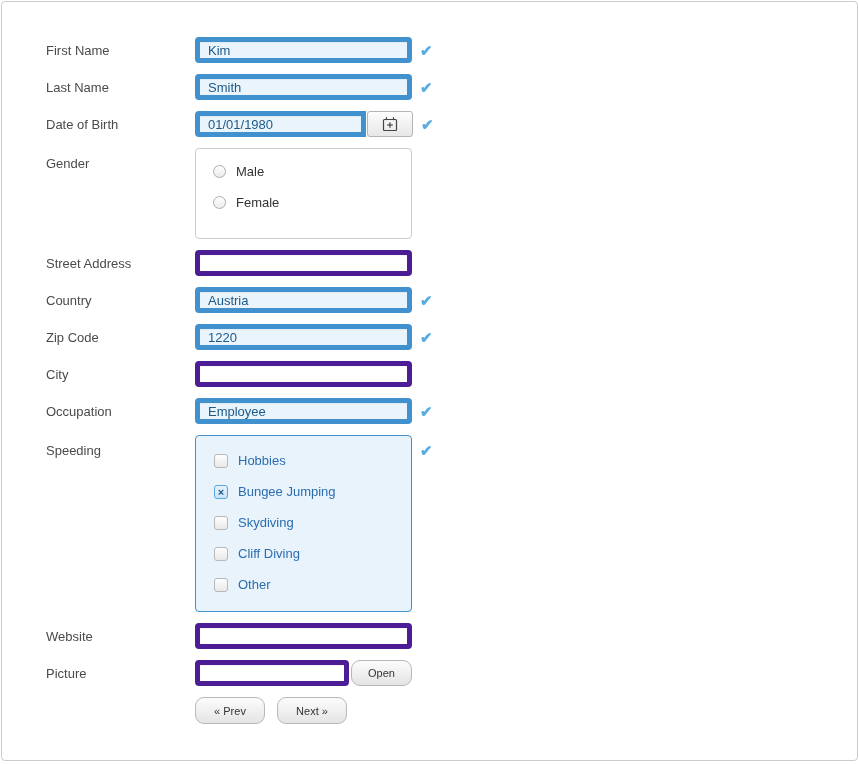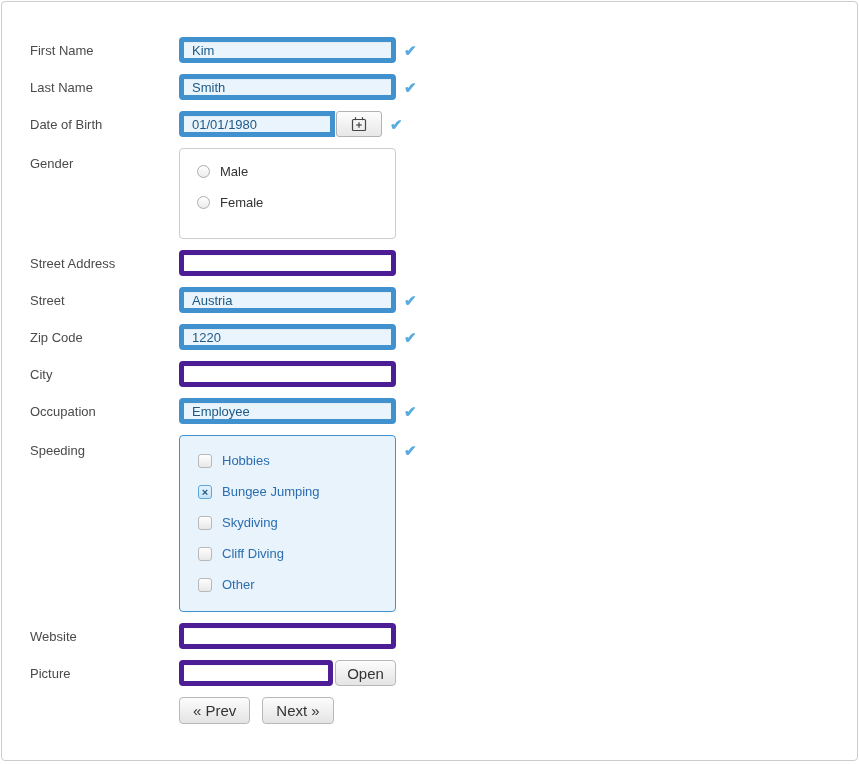--- a/index.html
+++ b/index.html
@@ -1,38 +1,38 @@
 <!DOCTYPE html>
 <html><head>
 <meta charset="utf-8">
 <style>
   * { margin:0; padding:0; box-sizing:border-box; }
   html,body { background:#fff; font-family:"Liberation Sans", sans-serif; }
   .panel {
     margin:1px; width:857px; height:760px;
     border:1px solid #ccc; border-radius:4px;
-    background:#fff; padding:35px 0 0 28px;
+    background:#fff; padding:35px 0 0 44px;
   }
   .row { display:flex; align-items:center; margin-bottom:11px; }
   .row.top { align-items:flex-start; }
   .lbl { width:149px; flex:none; font-size:13px; color:#4a4a4a; }
   .row.top .lbl { padding-top:8px; }
   .ctl { display:flex; align-items:center; }
   .ctl.top { align-items:flex-start;justify-content:flex-end; }
 
   .txt {
     width:217px; height:26px; border:5px solid #4c1d95; border-radius:4px;
     padding:0 8px; font-family:"Liberation Sans", sans-serif; font-size:13px;
     color:#1d5987; background:#fff; outline:none;
     box-shadow: inset 0 1px 1px rgba(0,0,0,0.04);
   }
   .txt[value]:not([value=""]) {
     border-color:#4191ce; background:#eaf4fc;
   }
-  .txt.date { width:156px; border-top-right-radius:0; border-bottom-right-radius:0; }
+  .txt.date { width:171px; border-top-right-radius:0; border-bottom-right-radius:0; }
 
   .cal-btn {
     width:46px; height:26px; margin-left:1px; flex:none;
     border:1px solid #b3b3b3; border-radius:3px;
     background:linear-gradient(#fdfdfd,#e7e7e7);
     display:flex; align-items:center; justify-content:center; cursor:pointer;
   }
 
   .check {
     margin-left:8px; width:18px; flex:none;
@@ -61,23 +61,23 @@
     color:#1d5987; font-weight:bold;
   }
   .cb:not(:empty) {
     border-color:#5aa7dc;
     background:linear-gradient(#e6f2fb,#c9e4f6);
   }
   .hobby-label { font-size:13px; color:#2a6db0; }
 
   .btn {
     height:27px; min-width:70px; padding:0 13px;
-    border:1px solid #b8b8b8; border-radius:4px;
+    border:1px solid #b8b8b8; border-radius:9px;
     background:linear-gradient(#fcfcfc,#e4e4e4);
-    font-family:"Liberation Sans", sans-serif; font-size:15px; color:#333;
+    font-family:"Liberation Sans", sans-serif; font-size:11px; color:#333;
     cursor:pointer;
   }
   .open-btn { height:26px; min-width:61px; margin-left:2px; padding:0 10px; }
   .txt.picture { width:154px; }
   .nav-row { margin-left:149px; display:flex; gap:12px; margin-top:0; }
 </style>
 </head>
 <body>
 
 <div class="panel">
@@ -133,21 +133,21 @@
 
   <div class="row">
     <label class="lbl">Street Address</label>
     <div class="ctl">
       <input class="txt" type="text" value="" style="">
       <span class="check"></span>
     </div>
   </div>
 
   <div class="row">
-    <label class="lbl">Street</label>
+    <label class="lbl">Country</label>
     <div class="ctl">
       <input class="txt" type="text" value="Austria" style="">
       <span class="check">✔</span>
     </div>
   </div>
 
   <div class="row">
     <label class="lbl">Zip Code</label>
     <div class="ctl">
       <input class="txt" type="text" value="1220" style="">

